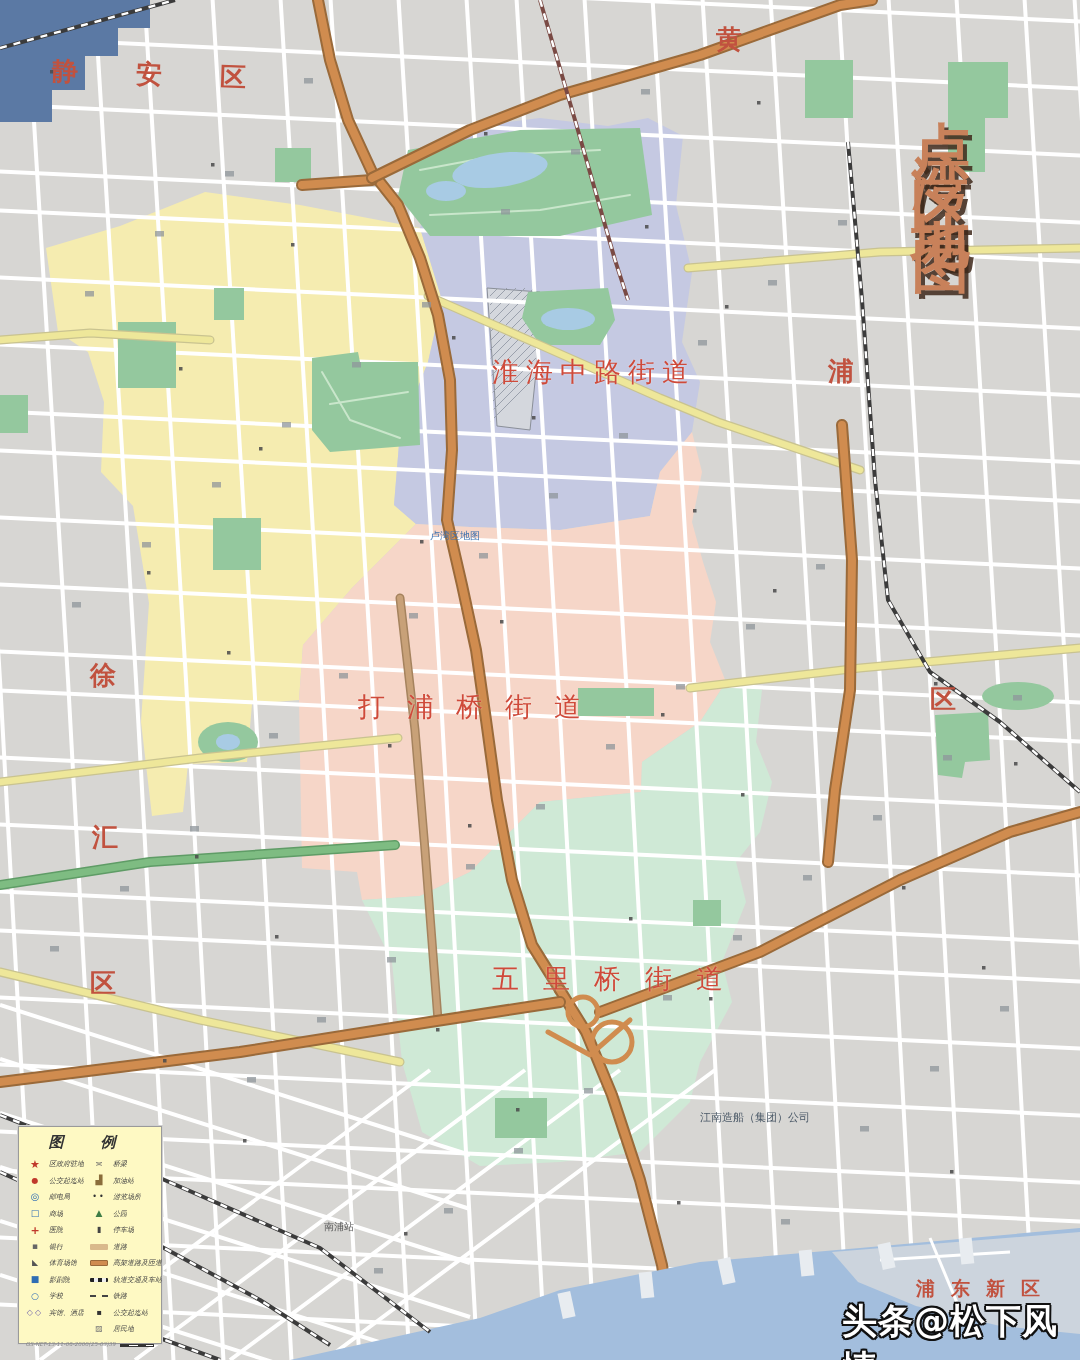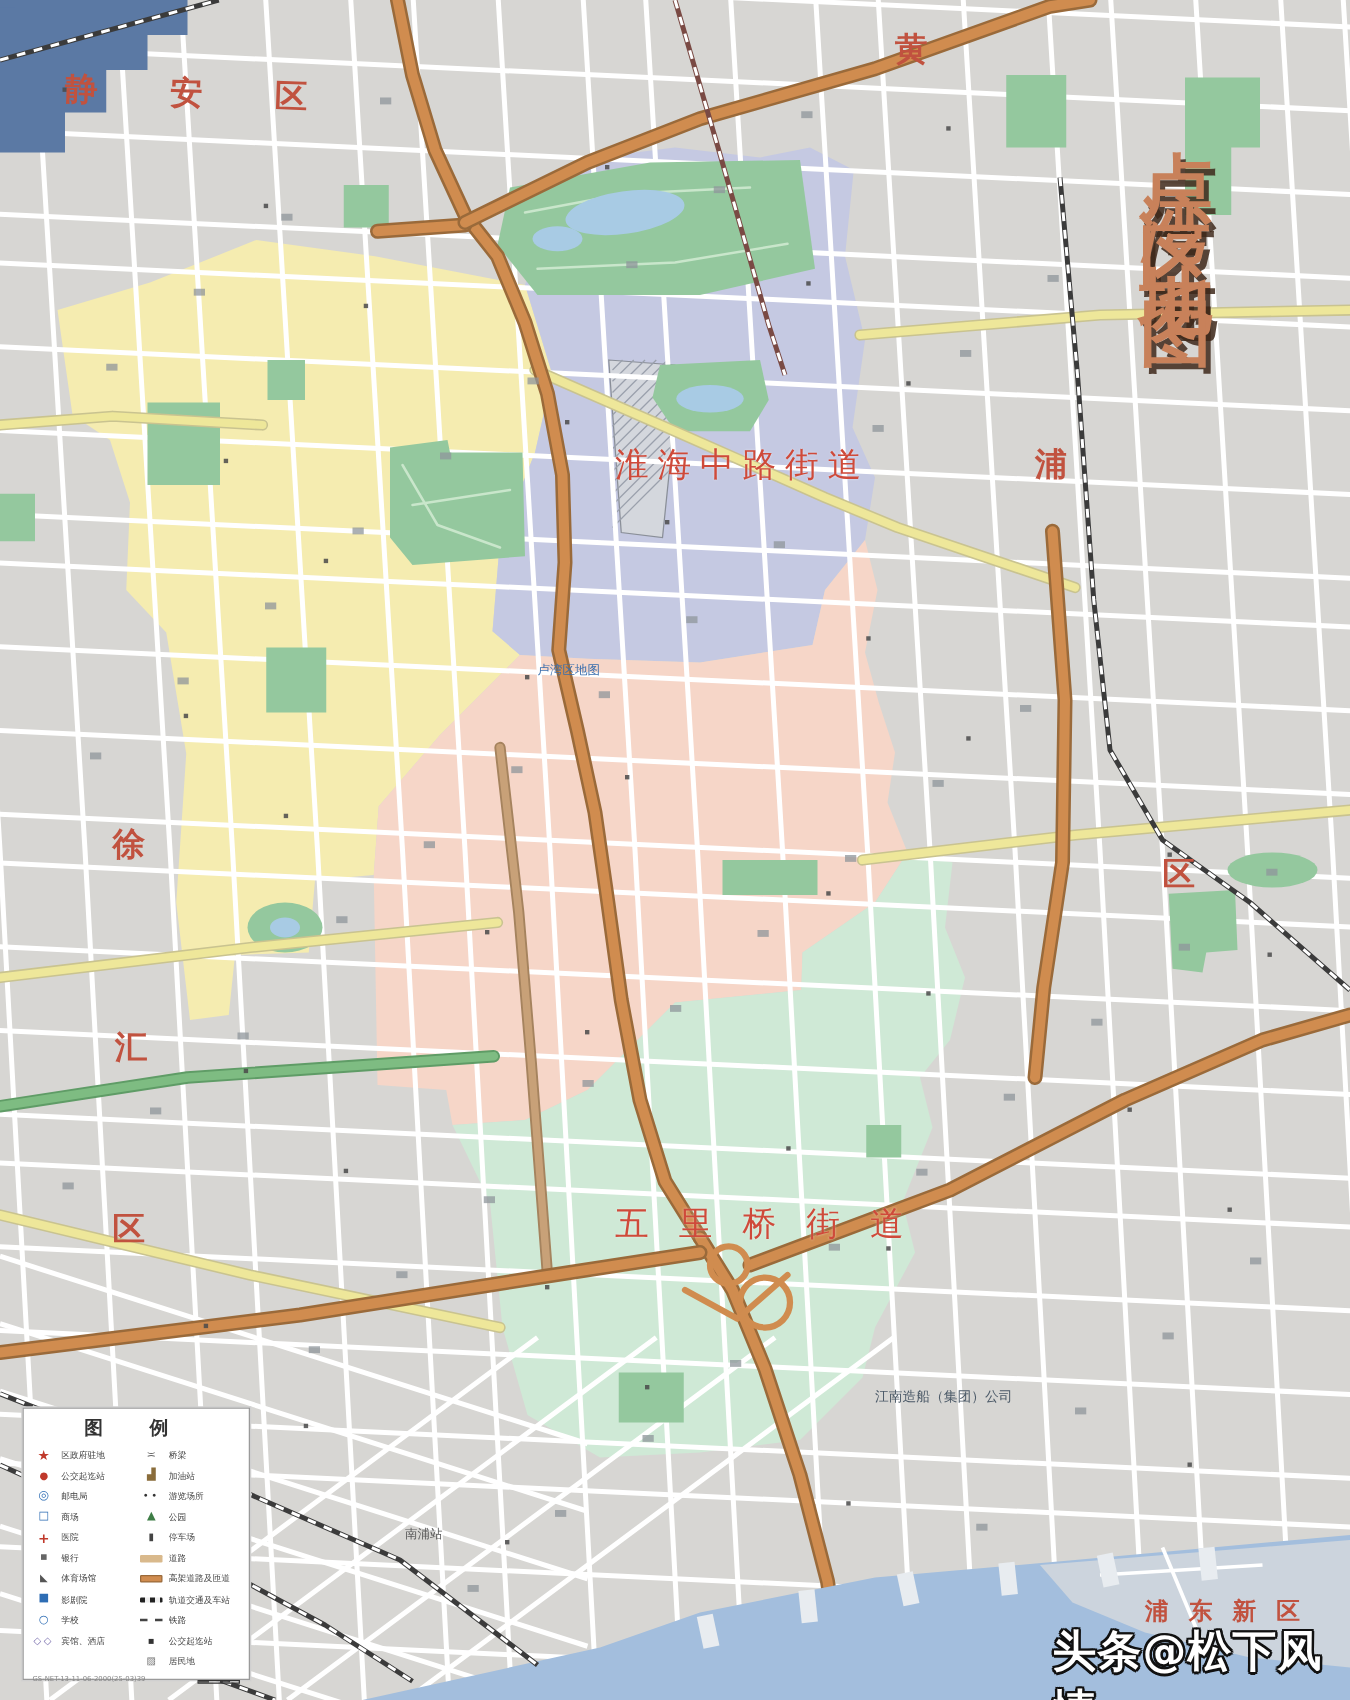--- a/index.html
+++ b/index.html
@@ -24,22 +24,22 @@
   .lbl-qu-left{left:90px;top:966px;}
   .lbl-pudong{left:916px;top:1276px;font-size:19px;letter-spacing:16px;}
   .poi{position:absolute;color:#3b6fae;font-size:10px;white-space:nowrap;}
   .poi-erda{left:430px;top:529px;}
   .poi-jiangnan{left:700px;top:1110px;color:#4c5a68;font-size:11px;}
   .poi-nanpu{left:324px;top:1220px;color:#5a5a5a;}
   .watermark{position:absolute;left:842px;top:1298px;font-size:35px;font-weight:bold;color:#fff;
     letter-spacing:1px;
     text-shadow:2px 0 #111,-2px 0 #111,0 2px #111,0 -2px #111,1.6px 1.6px #111,-1.6px -1.6px #111,1.6px -1.6px #111,-1.6px 1.6px #111;}
   
-  .legend{position:absolute;left:18px;top:1126px;width:182px;height:218px;background:#ffffff;
-          border:1px solid #9a9a9a;box-shadow:0 0 0 1px #d0d0d0;padding:6px 7px 4px 7px;}
+  .legend{position:absolute;left:18px;top:1126px;width:144px;height:218px;background:#fef9c3;
+          border:1px solid #9a9a9a;box-shadow:0 0 0 1px #d0d0d0;padding:6px 7px 4px 7px;font-style:italic;}
   .legend-title{text-align:center;font-size:15px;font-weight:bold;letter-spacing:16px;color:#333;margin-bottom:4px;}
   .legend-cols{display:flex;gap:6px;}
   .legend-col{flex:1;display:flex;flex-direction:column;}
   .legend-row{display:flex;align-items:center;gap:5px;height:16.5px;}
   .legend-row .lab{font-size:7px;color:#444;white-space:nowrap;overflow:hidden;}
   .ic{display:inline-flex;width:18px;height:10px;align-items:center;justify-content:center;flex:0 0 18px;font-size:9px;line-height:1;}
   .ic-star-red{color:#c0392b;font-size:11px;}
   .ic-dot-red{color:#c0392b;font-size:8px;}
   .ic-pin-blue{color:#2e6db4;font-size:10px;}
   .ic-square-blue{color:#2e6db4;font-size:9px;}
@@ -304,20 +304,21 @@
       <rect x="902" y="886" width="3.5" height="3.5" fill="#4a4a4a" opacity="0.85"></rect>
       <rect x="163" y="1059" width="3.5" height="3.5" fill="#4a4a4a" opacity="0.85"></rect>
       <rect x="404" y="1232" width="3.5" height="3.5" fill="#4a4a4a" opacity="0.85"></rect>
       <rect x="645" y="225" width="3.5" height="3.5" fill="#4a4a4a" opacity="0.85"></rect>
       <rect x="147" y="571" width="3.5" height="3.5" fill="#4a4a4a" opacity="0.85"></rect>
       <rect x="388" y="744" width="3.5" height="3.5" fill="#4a4a4a" opacity="0.85"></rect>
       <rect x="629" y="917" width="3.5" height="3.5" fill="#4a4a4a" opacity="0.85"></rect>
     </svg>
 
   <div class="lbl district-label lbl-huaihai">淮海中路街道</div>
+  <div class="lbl district-label lbl-dapuqiao">打浦桥街道</div>
   <div class="lbl district-label lbl-wuliqiao">五里桥街道</div>
 
   <div class="lbl neighbor-label lbl-jingan">静安区</div>
   <div class="lbl neighbor-label lbl-huang">黄</div>
   <div class="lbl neighbor-label lbl-pu">浦</div>
   <div class="lbl neighbor-label lbl-qu-right">区</div>
   <div class="lbl neighbor-label lbl-xu">徐</div>
   <div class="lbl neighbor-label lbl-hui">汇</div>
   <div class="lbl neighbor-label lbl-qu-left">区</div>
   <div class="lbl neighbor-label lbl-pudong">浦东新区</div>

